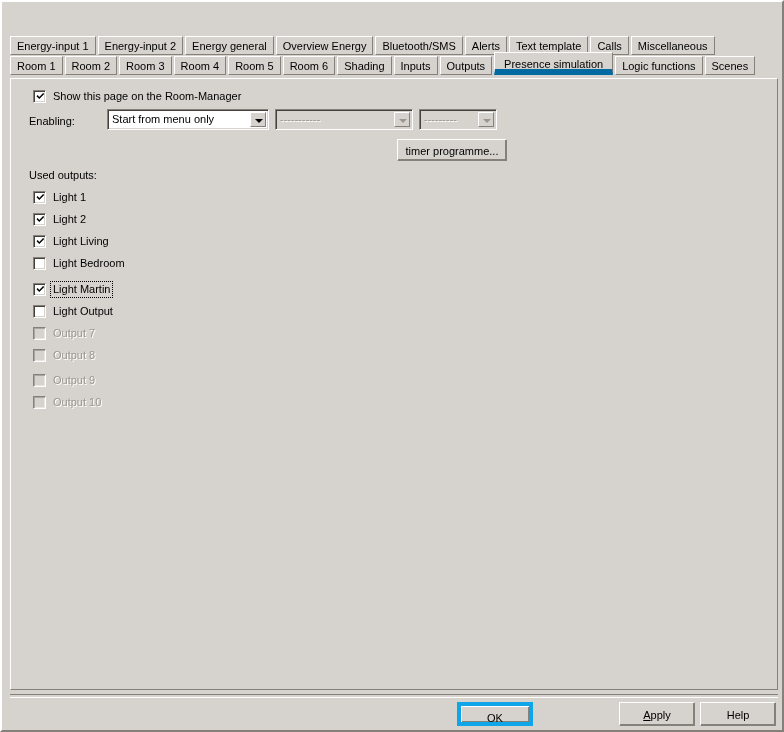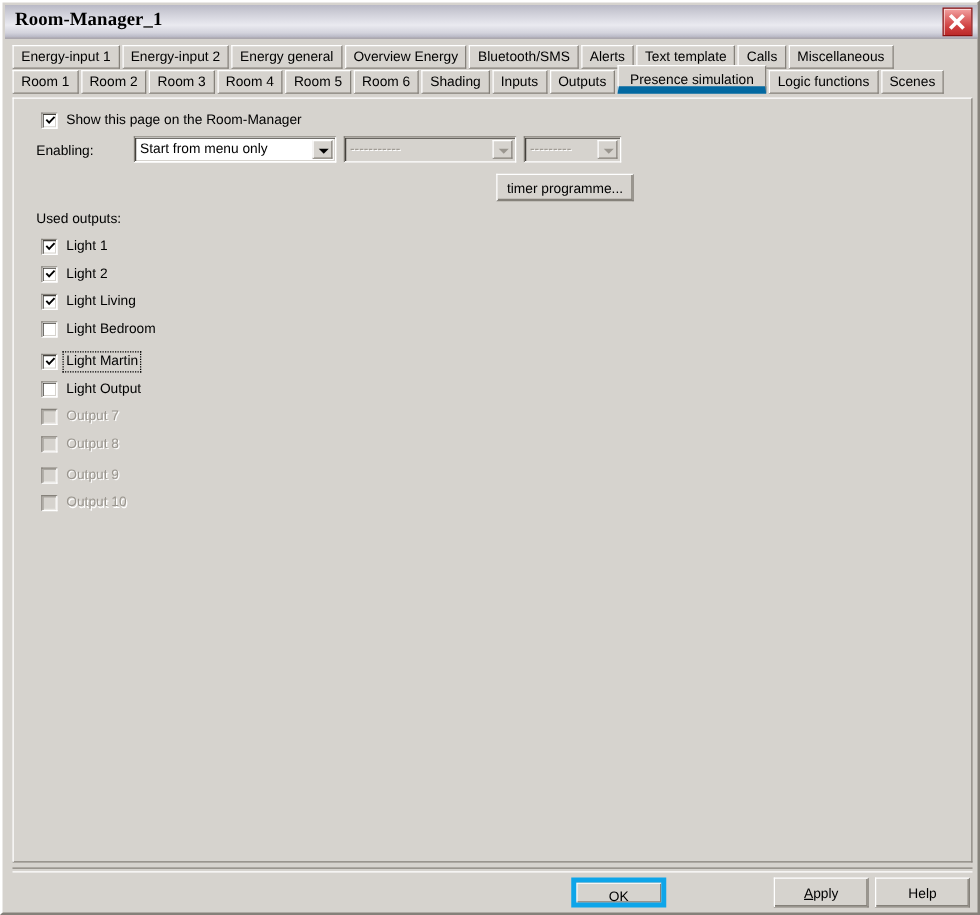--- a/index.html
+++ b/index.html
@@ -238,27 +238,20 @@
     border-top: 1px solid #85817a;
     border-bottom: 1px solid #ffffff;
   }
   .u { text-decoration: underline; }
 </style>
 </head>
 <body>
 
 <div id="window">
 
-  <div id="titlebar">
-    <div id="title-text">Room-Manager_1</div>
-    <div id="close-button">
-      <div class="x1"></div>
-      <div class="x2"></div>
-    </div>
-  </div>
 
   <div id="tabstrip">
     <div class="tab-row" id="tab-row-1"><div class="tab"><span>Energy-input 1</span></div><div class="tab"><span>Energy-input 2</span></div><div class="tab"><span>Energy general</span></div><div class="tab"><span>Overview Energy</span></div><div class="tab"><span>Bluetooth/SMS</span></div><div class="tab"><span>Alerts</span></div><div class="tab"><span>Text template</span></div><div class="tab"><span>Calls</span></div><div class="tab"><span>Miscellaneous</span></div></div>
     <div class="tab-row" id="tab-row-2"><div class="tab"><span>Room 1</span></div><div class="tab"><span>Room 2</span></div><div class="tab"><span>Room 3</span></div><div class="tab"><span>Room 4</span></div><div class="tab"><span>Room 5</span></div><div class="tab"><span>Room 6</span></div><div class="tab"><span>Shading</span></div><div class="tab"><span>Inputs</span></div><div class="tab"><span>Outputs</span></div><div class="tab active"><span>Presence simulation</span></div><div class="tab"><span>Logic functions</span></div><div class="tab"><span>Scenes</span></div></div>
   </div>
 
   <div id="tabpage">
 
     <div class="chk" id="chk-showpage" style="left:22px; top:11px;">
       <span class="tick">

